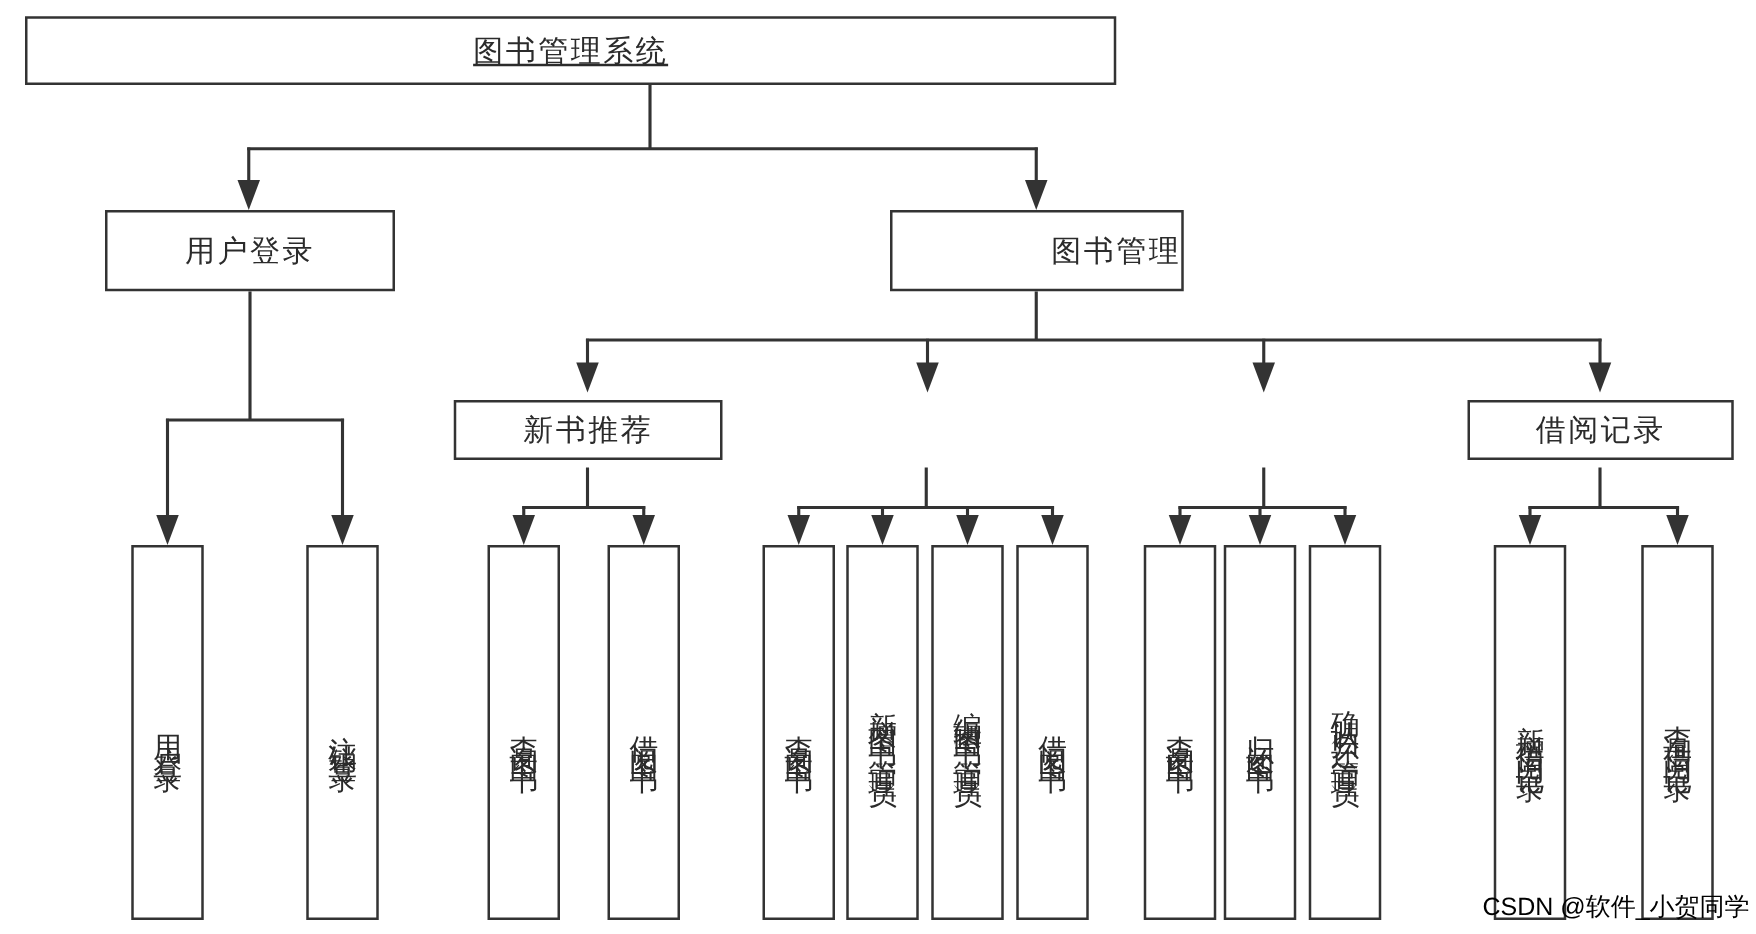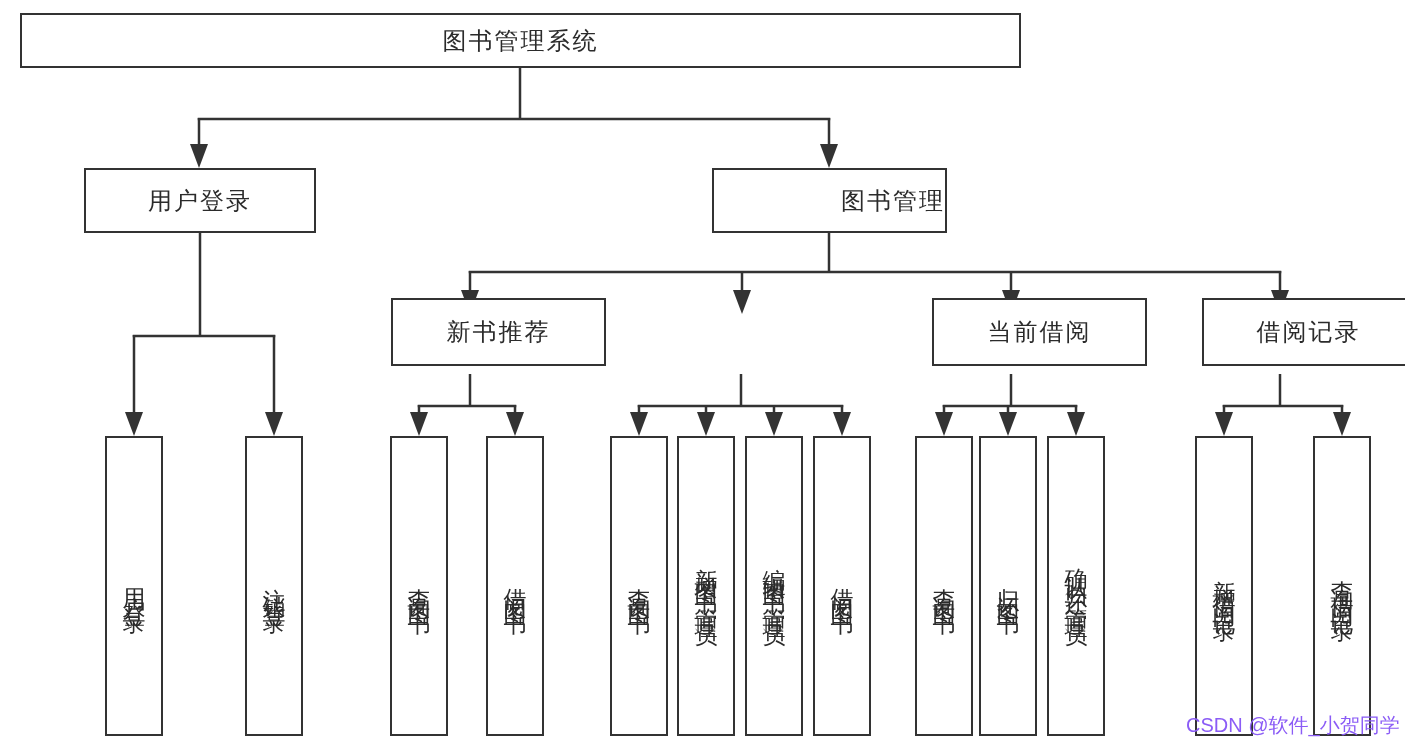--- a/index.html
+++ b/index.html
@@ -23,26 +23,26 @@
     position: absolute;
     background: #ffffff;
     border: 2.5px solid #333333;
     display: flex;
     align-items: center;
     justify-content: center;
     color: #2b2b2b;
   }
   .hlabel { font-size: 24px; letter-spacing: 2px; white-space: nowrap; }
   
-  .box-root { left: 20px; top: 13px; width: 1001px; height: 55px; }
+  .box-root { left: 20px; top: 13px; width: 873px; height: 55px; text-decoration: underline; }
   
   .box-l2-0 { left: 84px;  top: 168px; width: 232px; height: 65px; }
   .box-l2-1 { left: 712px; top: 168px; width: 235px; height: 65px; justify-content: flex-end; }
   
-  .box-l3   { top: 298px; height: 68px; margin-left: 28px; }
+  .box-l3   { top: 320px; height: 48px; }
   .box-l3-0 { left: 363px;  width: 215px; }
   .box-l3-1 { left: 634px;  width: 215px; }
   .box-l3-2 { left: 904px;  width: 215px; }
   .box-l3-3 { left: 1174px; width: 213px; }
   
   .leaf { top: 436px; width: 58px; height: 300px; }
   .leaf .vlabel {
     writing-mode: vertical-rl;
     text-orientation: mixed;
     font-size: 23px;
@@ -61,21 +61,21 @@
   .leaf-8  { left: 915px; }
   .leaf-9  { left: 979px; }
   .leaf-10 { left: 1047px; }
   .leaf-11 { left: 1195px; }
   .leaf-12 { left: 1313px; }
   .watermark {
     position: absolute;
     left: 1186px;
     top: 712px;
     font-size: 20px;
-    color: #8b5cf6;
+    color: #000000;
     white-space: nowrap;
     z-index: 5;
     text-align: right;
   }
 </style>
 </head>
 <body>
 
 <div class="canvas">
 
@@ -162,23 +162,20 @@
   <div class="node box-l2-0">
     <span class="hlabel">用户登录</span>
   </div>
   <div class="node box-l2-1">
     <span class="hlabel">图书管理</span>
   </div>
 
   <div class="node box-l3 box-l3-0">
     <span class="hlabel">新书推荐</span>
   </div>
-  <div class="node box-l3 box-l3-2">
-    <span class="hlabel">当前借阅</span>
-  </div>
   <div class="node box-l3 box-l3-3">
     <span class="hlabel">借阅记录</span>
   </div>
 
   <div class="node leaf leaf-0">
     <span class="vlabel">用户登录</span>
   </div>
   <div class="node leaf leaf-1">
     <span class="vlabel">注销登录</span>
   </div>

